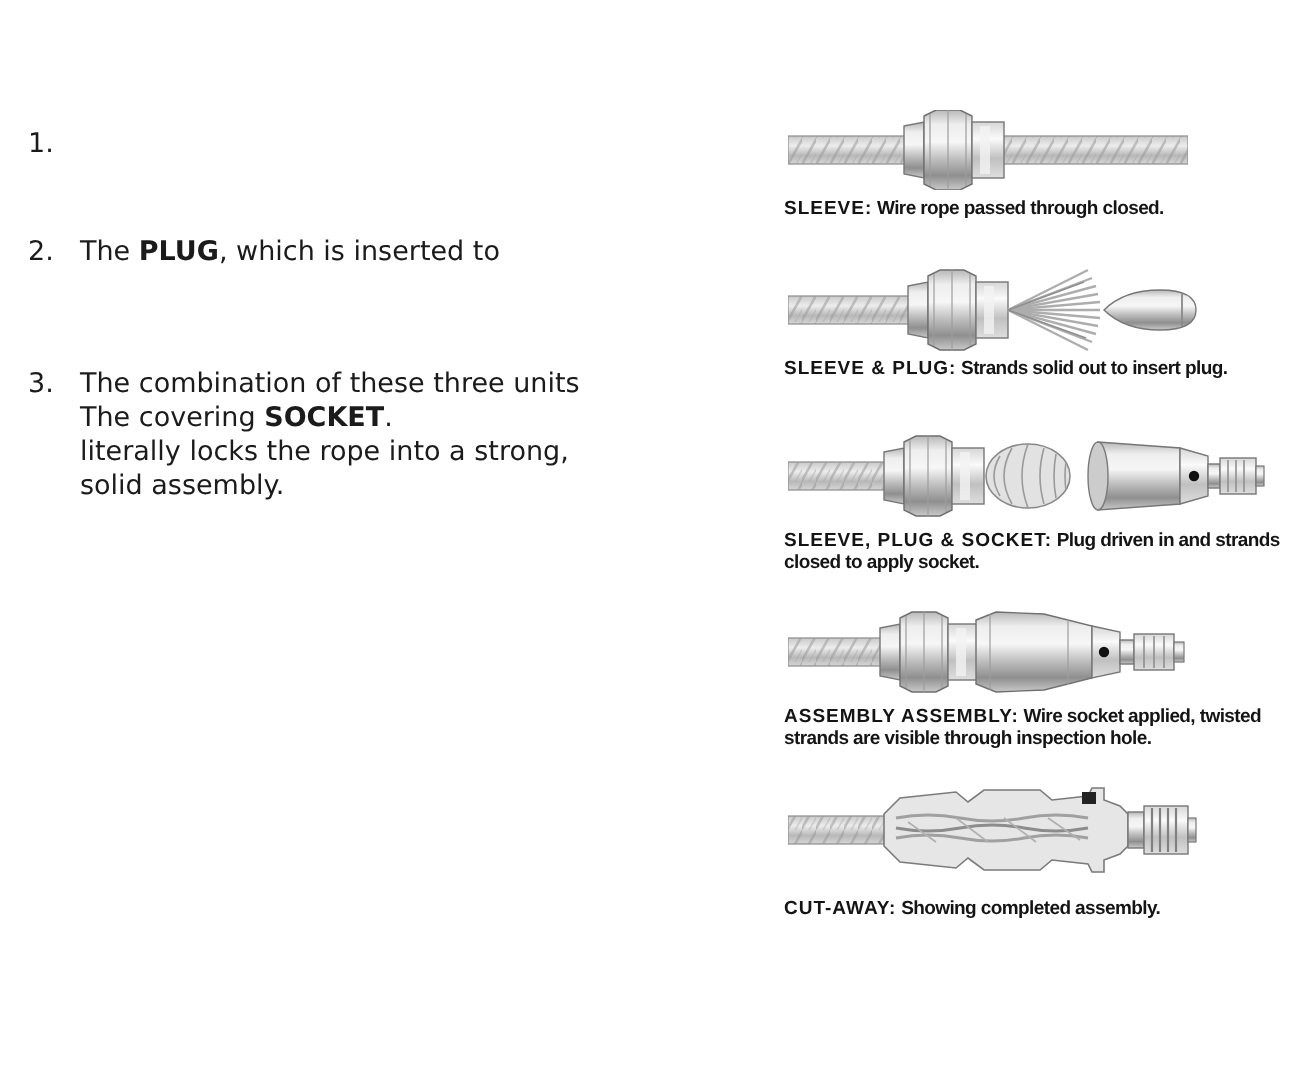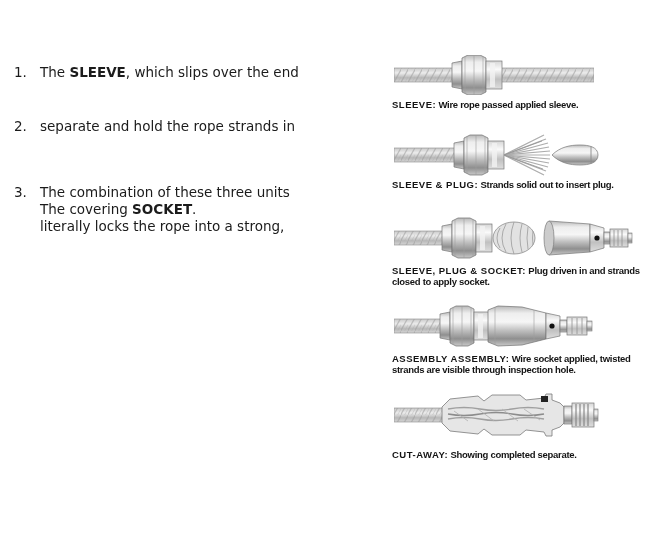--- a/index.html
+++ b/index.html
@@ -55,50 +55,50 @@
       <path d="M13,2 L13,38 M31,2 L31,38 M22,0 L22,40" stroke="#9d9d9d" stroke-width="0.6" fill="none"></path>
       <rect x="34" y="6" width="16" height="28" fill="url(#gMetal2)" stroke="#777" stroke-width="0.7"></rect>
       <rect x="38" y="8" width="5" height="24" fill="#f2f2f2" opacity="0.8"></rect>
     </g>
   </defs>
 </svg>
 
 <div class="instr" style="top:64px">
   <span class="num">1.</span>
   <div class="body">
-    <div><span>The </span><span class="term">SLEEVE</span><span>, which slips over the end</span></div>
   </div>
 </div>
 
 <div class="instr" style="top:118px">
   <span class="num">2.</span>
   <div class="body">
-    <div><span>separate and hold the rope strands in</span></div>
+    <div><span>The </span><span class="term">PLUG</span><span>, which is inserted to</span></div>
   </div>
 </div>
 
 <div class="instr" style="top:184px">
   <span class="num">3.</span>
   <div class="body">
     <div><span>The combination of these three units</span></div>
     <div><span>The covering </span><span class="term">SOCKET</span><span>.</span></div>
     <div><span>literally locks the rope into a strong,</span></div>
+    <div><span>solid assembly.</span></div>
   </div>
 </div>
 
 <div class="fig" style="top:55px">
   <svg width="200" height="40" viewBox="0 0 200 40">
     <rect x="0" y="13" width="200" height="14" fill="url(#gRope)" stroke="#8a8a8a" stroke-width="0.6"></rect>
     <rect x="0" y="13" width="200" height="14" fill="url(#pRope)"></rect>
     <use href="#partSleeve" x="58" y="0"></use>
   </svg>
 </div>
 <div class="caption" style="top:99px">
   <span class="lbl">SLEEVE:</span>
-  <span>Wire rope passed applied sleeve.</span>
+  <span>Wire rope passed through closed.</span>
 </div>
 
 <div class="fig" style="top:133px">
   <svg width="210" height="44" viewBox="0 0 210 44">
     <rect x="0" y="15" width="64" height="14" fill="url(#gRope)" stroke="#8a8a8a" stroke-width="0.6"></rect>
     <rect x="0" y="15" width="64" height="14" fill="url(#pRope)"></rect>
     <use href="#partSleeve" x="60" y="2"></use>
     <g stroke="#adadad" stroke-width="1.2" fill="none">
       <path d="M110,22 L150,2"></path>
         <path d="M110,22 L152,6"></path>
@@ -198,14 +198,14 @@
     <g>
       <rect x="170" y="19" width="8" height="18" fill="url(#gMetal)" stroke="#777" stroke-width="0.7"></rect>
       <rect x="178" y="16" width="22" height="24" fill="url(#gMetal2)" stroke="#777" stroke-width="0.7"></rect>
       <path d="M182,17 L182,39 M186,17 L186,39 M190,17 L190,39 M194,17 L194,39" stroke="#808080" stroke-width="1.1"></path>
       <rect x="200" y="22" width="4" height="12" fill="url(#gMetal)" stroke="#777" stroke-width="0.6"></rect>
     </g>
   </svg>
 </div>
 <div class="caption" style="top:449px">
   <span class="lbl">CUT-AWAY:</span>
-  <span>Showing completed separate.</span>
+  <span>Showing completed assembly.</span>
 </div>
 
 </body></html>

